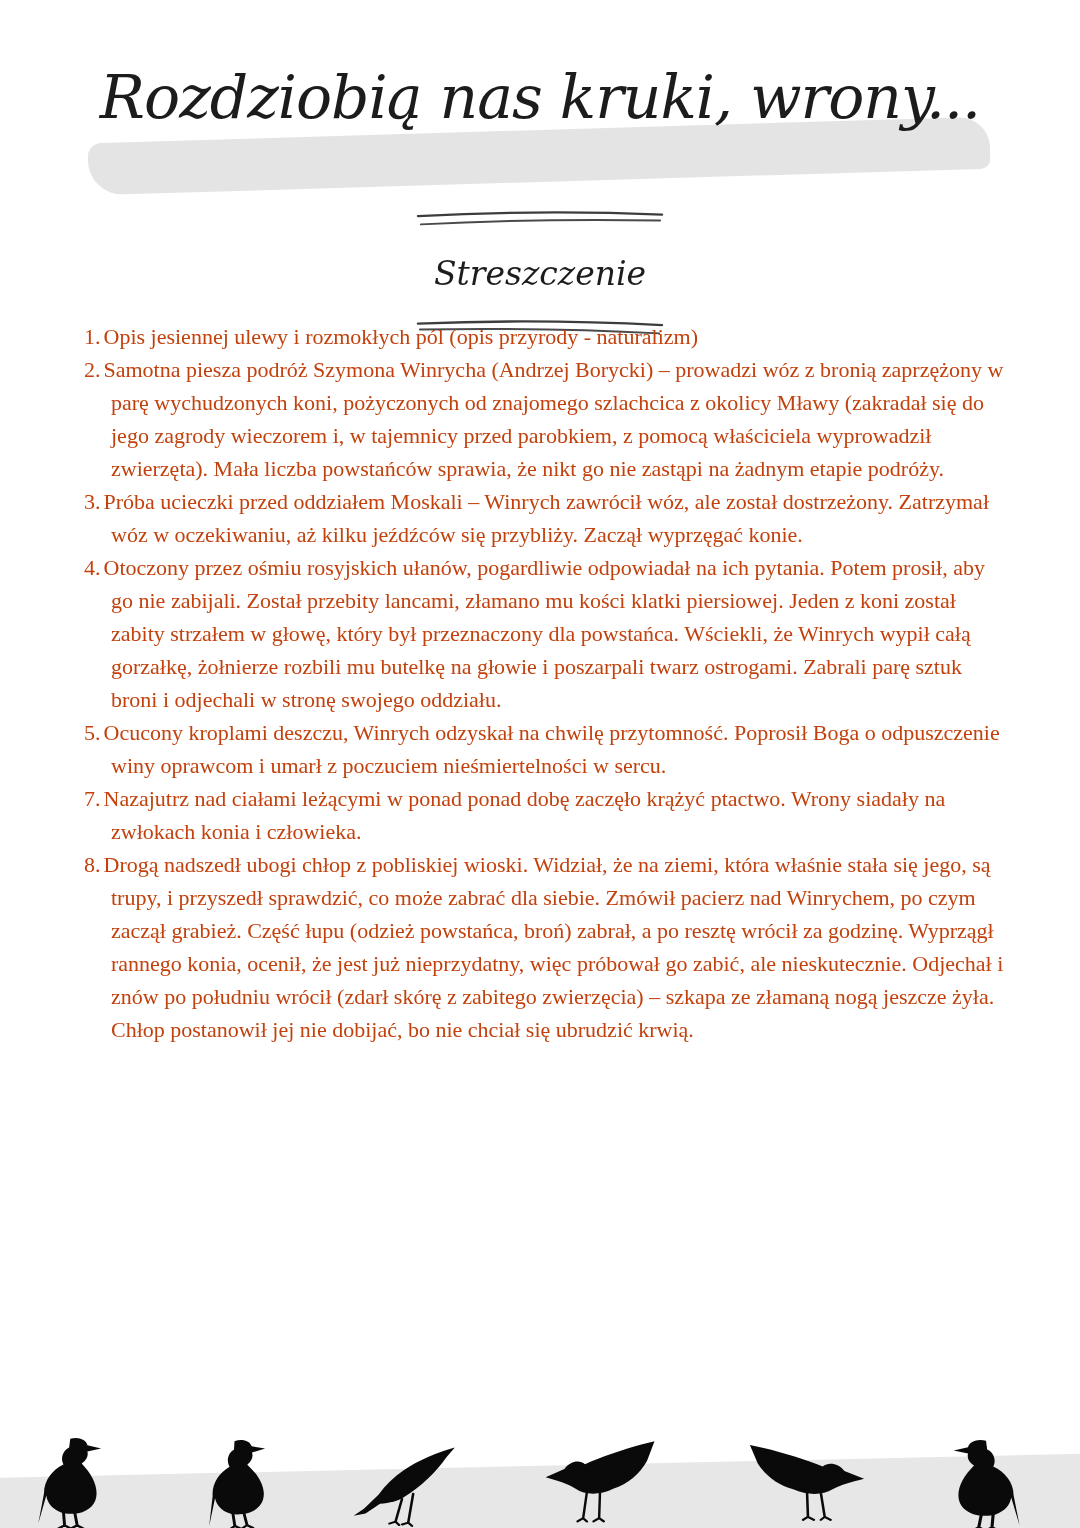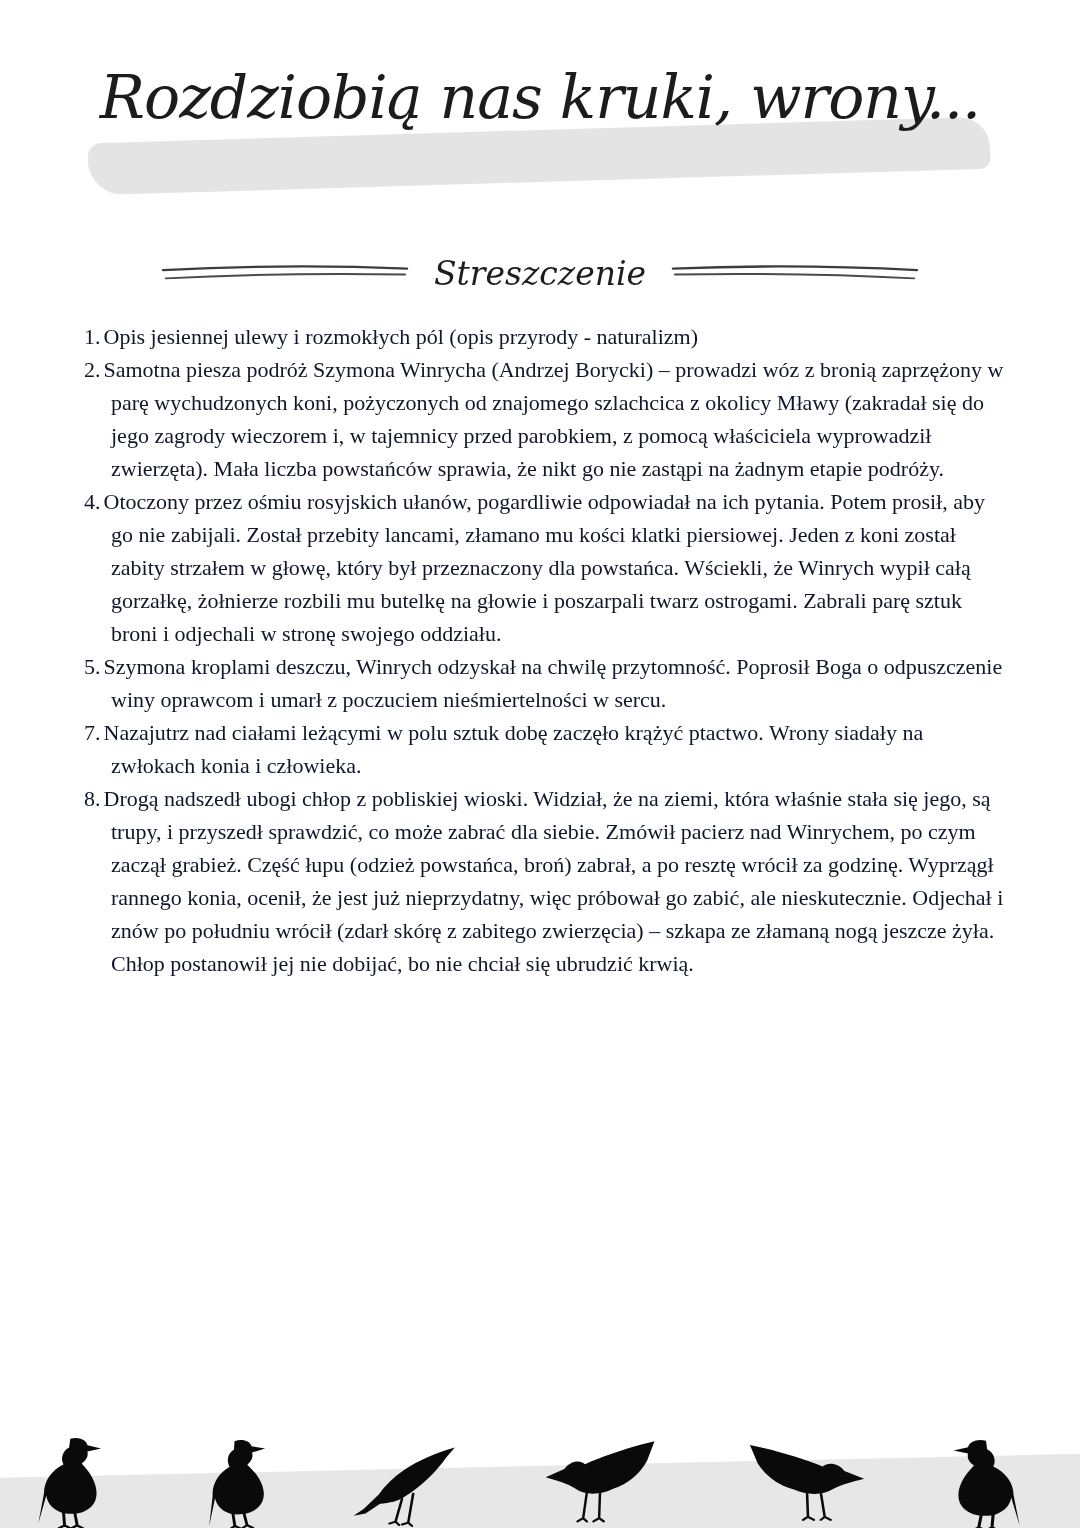--- a/index.html
+++ b/index.html
@@ -33,38 +33,38 @@
     text-align:center;white-space:nowrap;
     font-family:"DejaVu Serif", serif;
     font-style:italic;
     font-size:60px;
     letter-spacing:-1px;
     color:#1c1c1c;
   }
   
   .divider{
     display:flex;align-items:center;justify-content:center;
-    gap:24px;margin-top:6px;height:46px;
+    gap:24px;margin-top:6px;height:46px;flex-direction:column;
   }
   .divider-line svg{display:block;}
   .section-heading{
     font-family:"DejaVu Serif", serif;
     font-style:italic;
     font-size:33px;
     color:#1d1d1d;
   }
   
   .summary{margin:24px 68px 0 84px;}
   .summary ol{list-style:none;margin:0;padding:0;}
   .item{
     font-size:22px;
     line-height:33px;
     padding-left:27px;
     text-indent:-27px;
-    color:#0f172a;
+    color:#c2410c;
   }
   .num{margin-right:3px;}
   .bold{font-weight:normal;}
   
   .footer{position:absolute;left:0;bottom:0;width:100%;height:150px;}
   .band{
     position:absolute;left:0;bottom:0;width:100%;height:92px;
     background:var(--band);
     clip-path:polygon(0 28%, 100% 2%, 100% 100%, 0 100%);
   }
@@ -95,23 +95,24 @@
         <path d="M3 6.5 C 75 3.5 165 3.5 252 8" fill="none" stroke="#3d3d3d" stroke-width="2.4" stroke-linecap="round"></path>
         <path d="M5 12.5 C 65 11.5 155 11.5 249 16.5" fill="none" stroke="#4a4a4a" stroke-width="2" stroke-linecap="round"></path>
       </svg>
     </span>
   </div>
 
   <div class="summary">
     <ol>
         <li class="item"><span class="num">1.</span><span>Opis jesiennej ulewy i rozmokłych pól (opis przyrody - naturalizm)</span></li>
         <li class="item"><span class="num">2.</span><span>Samotna piesza podróż </span><span class="bold">Szymona Winrycha</span><span>  </span><span class="bold">(Andrzej Borycki)</span><span> – prowadzi wóz z bronią zaprzężony w parę wychudzonych koni, pożyczonych od znajomego szlachcica z okolicy Mławy (zakradał się do jego zagrody wieczorem i, w tajemnicy przed parobkiem, z pomocą właściciela wyprowadził zwierzęta). Mała liczba powstańców sprawia, że nikt go nie zastąpi na żadnym etapie podróży.</span></li>
+        <li class="item"><span class="num">3.</span><span>Próba ucieczki przed oddziałem Moskali – Winrych zawrócił wóz, ale został dostrzeżony. Zatrzymał wóz w oczekiwaniu, aż kilku jeźdźców się przybliży. Zaczął wyprzęgać konie.</span></li>
         <li class="item"><span class="num">4.</span><span>Otoczony przez ośmiu rosyjskich ułanów, pogardliwie odpowiadał na ich pytania. Potem prosił, aby go nie zabijali. Został przebity lancami, złamano mu kości klatki piersiowej. Jeden z koni został zabity strzałem w głowę, który był przeznaczony dla powstańca. Wściekli, że Winrych wypił całą gorzałkę, żołnierze rozbili mu butelkę na głowie i poszarpali twarz ostrogami. Zabrali parę sztuk broni i odjechali w stronę swojego oddziału.</span></li>
-        <li class="item"><span class="num">5.</span><span>Szymona kroplami deszczu, Winrych odzyskał na chwilę przytomność. Poprosił Boga o odpuszczenie winy oprawcom i umarł z poczuciem nieśmiertelności w sercu.</span></li>
-        <li class="item"><span class="num">7.</span><span>Nazajutrz nad ciałami leżącymi w polu sztuk dobę zaczęło krążyć ptactwo. Wrony siadały na zwłokach konia i człowieka.</span></li>
+        <li class="item"><span class="num">5.</span><span>Ocucony kroplami deszczu, Winrych odzyskał na chwilę przytomność. Poprosił Boga o odpuszczenie winy oprawcom i umarł z poczuciem nieśmiertelności w sercu.</span></li>
+        <li class="item"><span class="num">7.</span><span>Nazajutrz nad ciałami leżącymi w ponad ponad dobę zaczęło krążyć ptactwo. Wrony siadały na zwłokach konia i człowieka.</span></li>
         <li class="item"><span class="num">8.</span><span>Drogą nadszedł ubogi chłop z pobliskiej wioski. Widział, że na ziemi, która właśnie stała się jego, są trupy, i przyszedł sprawdzić, co może zabrać dla siebie. Zmówił pacierz nad Winrychem, po czym zaczął grabież. Część łupu (odzież powstańca, broń) zabrał, a po resztę wrócił za godzinę. Wyprzągł rannego konia, ocenił, że jest już nieprzydatny, więc próbował go zabić, ale nieskutecznie. Odjechał i znów po południu wrócił (zdarł skórę z zabitego zwierzęcia) – szkapa ze złamaną nogą jeszcze żyła. Chłop postanowił jej nie dobijać, bo nie chciał się ubrudzić krwią.</span></li>
       </ol>
   </div>
 
   <div class="footer">
     <div class="band"></div>
     <div id="crow-row">
         <div class="crow flip" style="left: 36px; bottom: 14px; width: 80px; height: 96px;">
           <svg viewBox="0 0 70 120" preserveAspectRatio="none">
             <path d="M40 6 C33 3 26 7 25 14 L13 18 L25 22 C24 28 26 33 30 37 C22 49 17 62 17 74 C17 87 23 96 33 99 C38 100 44 100 48 98 C56 94 60 86 61 77 L68 112 L63 74 C63 58 56 45 46 38 C49 30 46 20 41 17 Z" fill="var(--bird)"></path>

